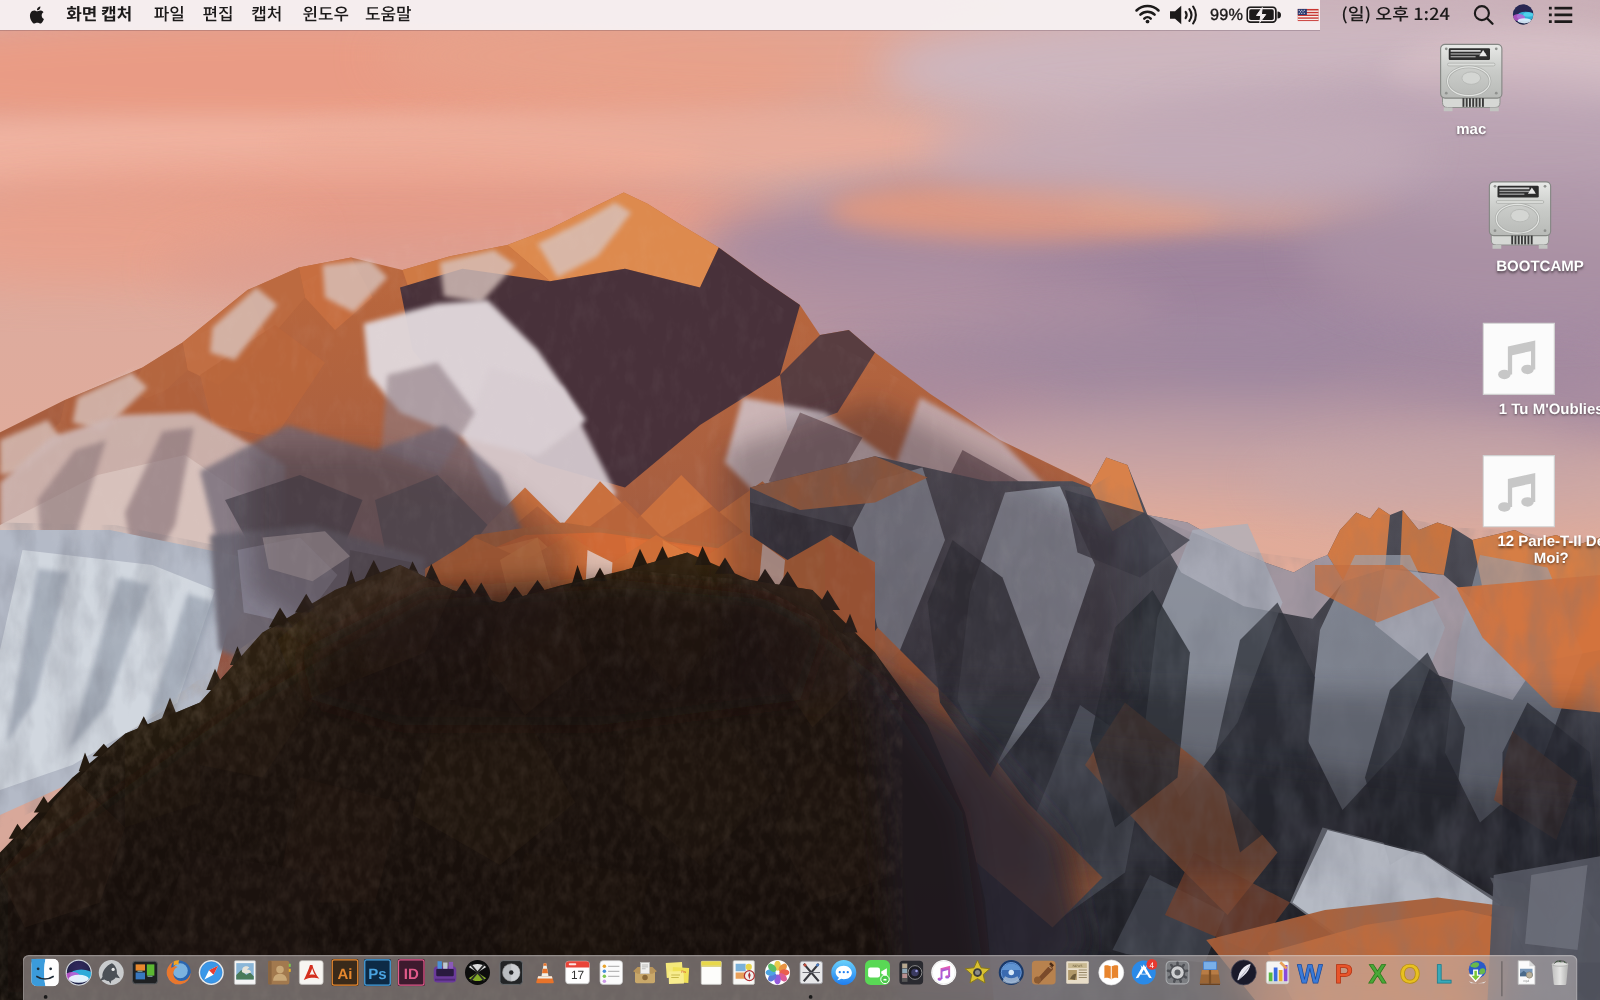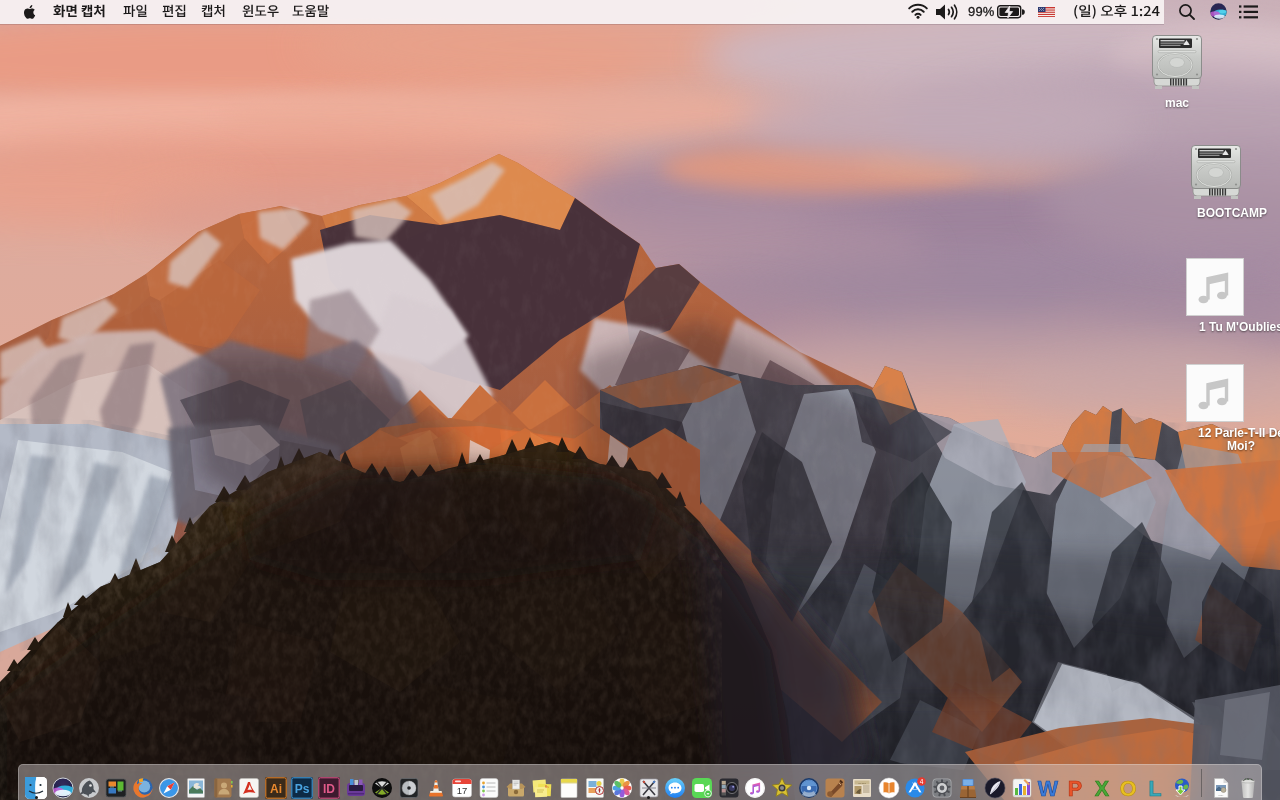--- a/index.html
+++ b/index.html
@@ -1,25 +1,25 @@
 <!DOCTYPE html>
 <html><head><meta charset="utf-8">
 <style>
 * { margin:0; padding:0; box-sizing:border-box; }
 html,body { width:1280px; height:800px; overflow:hidden; font-family:"Liberation Sans",sans-serif; }
 #stage { position:relative; width:1280px; height:800px; background:#d8a89a; }
 #wall { position:absolute; left:0; top:0; }
-.menubar { position:absolute; left:0; top:0; width:1164px; height:24px; background:rgba(246,240,241,0.97); box-shadow:0 0.5px 0 rgba(60,40,60,0.35); z-index:50; }
+.menubar { position:absolute; left:0; top:0; width:1056px; height:24px; background:rgba(246,240,241,0.97); box-shadow:0 0.5px 0 rgba(60,40,60,0.35); z-index:50; }
 .krt { display:block; }
 .mtext { position:absolute; top:0; height:24px; line-height:24px; font-size:13px; color:#1c1a1a; letter-spacing:0.2px; -webkit-text-stroke:0.3px #1c1a1a; }
 .dicon { position:absolute; width:58px; text-align:center; z-index:10; }
 .dicon svg { display:block; margin:0 auto; }
 .dlabel { margin:5px auto 0; font-size:12px; font-weight:bold; color:#fff; text-shadow:0 1px 2px rgba(0,0,0,0.55); line-height:13px; }
 .dock { position:absolute; left:18px; top:764px; width:1244px; height:36px; background:rgba(216,206,206,0.45); border:0.5px solid rgba(255,255,255,0.25); border-bottom:none; border-radius:5px 5px 0 0; backdrop-filter:blur(22px); z-index:40; }
-.dk { position:absolute; top:12px; width:22px; height:22px; }
+.dk { position:absolute; top:2px; width:22px; height:22px; }
 .ddot { position:absolute; top:31px; width:3.2px; height:3.2px; border-radius:50%; background:#1a1a1a; }
 .dsep { position:absolute; top:4px; width:1px; height:28px; background:rgba(60,60,60,0.5); }
 </style></head>
 <body>
 <div id="stage">
 <svg id="wall" xmlns="http://www.w3.org/2000/svg" width="1280" height="800" viewBox="0 0 1280 800" preserveAspectRatio="none">
 <defs>
 <linearGradient id="sky" x1="0" y1="0" x2="0" y2="1">
  <stop offset="0" stop-color="#c9aeb6"></stop>
           <stop offset="0.2" stop-color="#d2aba6"></stop>

